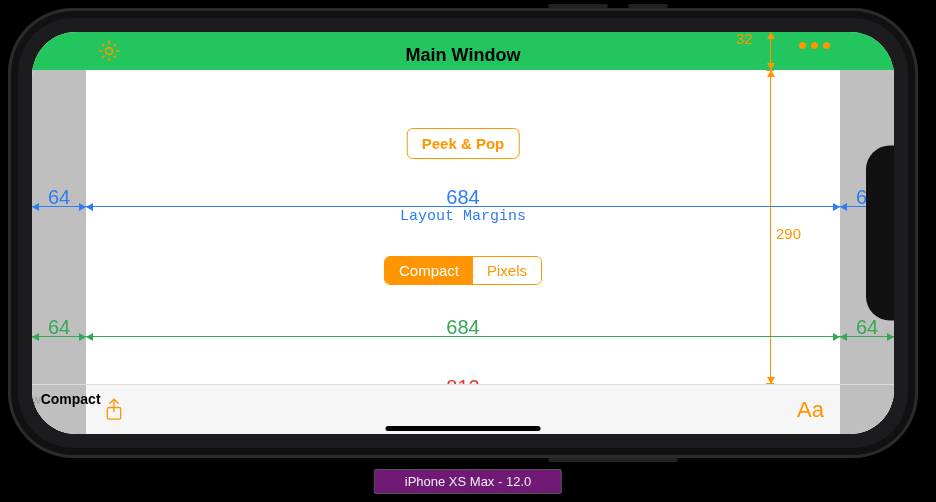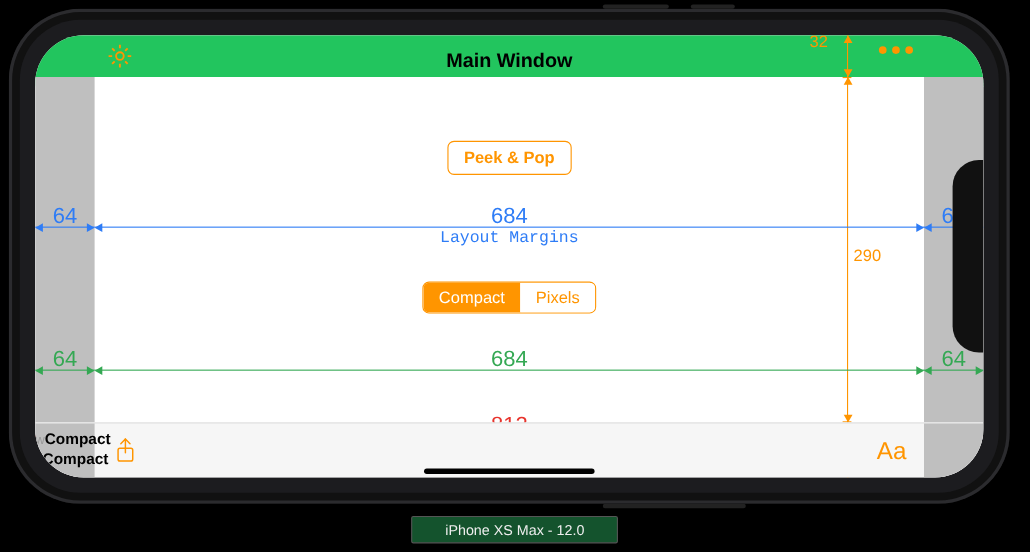--- a/index.html
+++ b/index.html
@@ -209,21 +209,21 @@
   .homebar {
     position:absolute; bottom:3px; left:50%;
     transform:translateX(-50%);
     width:155px; height:5px; border-radius:3px; background:#000;
   }
 
   
   .device-label {
     position:absolute; left:50%; bottom:8px;
     transform:translateX(-50%);
-    background:#14532d; color:#eee; font-size:13px;
+    background:#701a75; color:#eee; font-size:13px;
     padding:4px 30px; border:1px solid #555; border-radius:2px;
   }
 </style>
 </head>
 <body>
 
 <div class="phone">
   <div class="btn-top a"></div>
   <div class="btn-top b"></div>
   <div class="btn-bot a"></div>
@@ -300,23 +300,20 @@
           <svg viewBox="0 0 24 30" width="20" height="26" fill="none" stroke="#FF9500" stroke-width="1.6" stroke-linecap="round" stroke-linejoin="round">
             <path d="M12 2v15"></path>
             <path d="M7 7l5-5 5 5"></path>
             <rect x="4" y="12" width="16" height="14" rx="2"></rect>
           </svg>
         </div>
         <div class="sizeclass">
           <div>
             <span class="k">w</span><span class="v">Compact</span>
           </div>
-          <div>
-            <span class="k">h</span><span class="v">Compact</span>
-          </div>
         </div>
         <div class="aa">Aa</div>
         <div class="homebar"></div>
       </div>
 
       <div class="notch"></div>
     </div>
   </div>
 </div>
 

